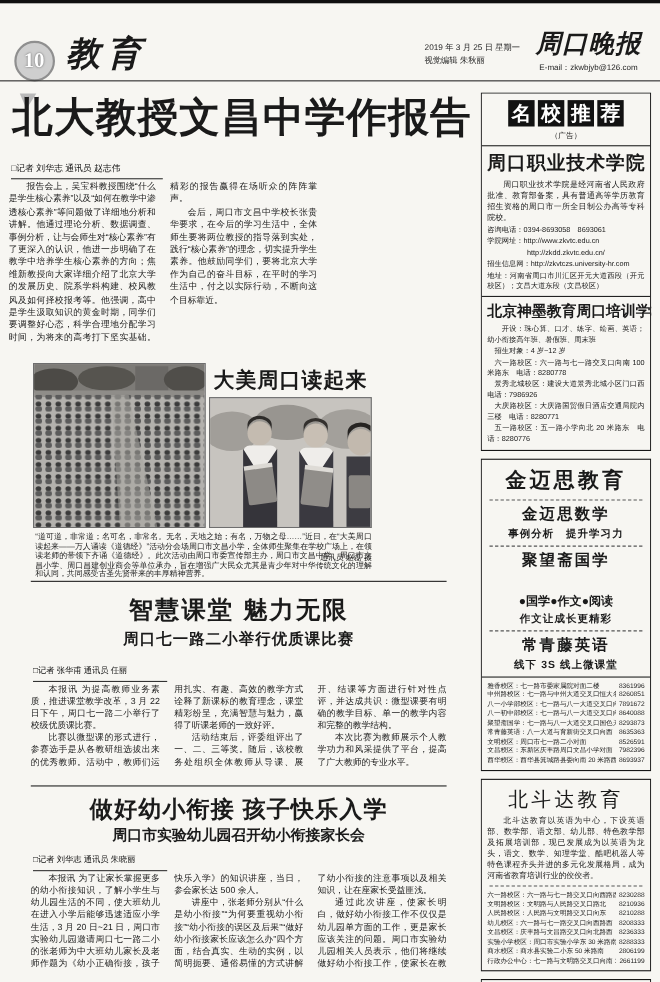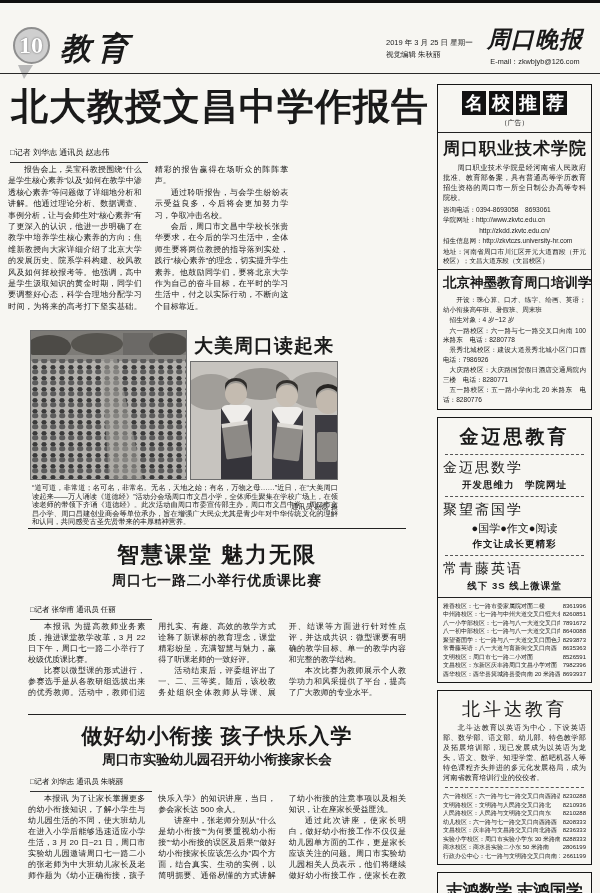--- a/index.html
+++ b/index.html
@@ -6,22 +6,22 @@
   body{
     width:600px;height:893px;position:relative;overflow:hidden;
     background:#f7f6f2;color:#1a1a1a;
     font-family:"Liberation Sans","DejaVu Sans",sans-serif;
   }
   .abs{position:absolute}
   
   #topline{left:0;top:0;width:600px;height:3px;background:#101010}
   #pin{left:12px;top:24px;width:38px;text-align:center}
   .pin-circle{width:33px;height:33px;border-radius:50%;background:#cfcfcf;border:2px solid #8f8f8f;
-    display:flex;align-items:center;justify-content:center;margin:3px auto;
-    font-size:24px;font-weight:bold;color:#fff;text-shadow:0 0 2px #555;font-family:"Liberation Serif",serif}
+    display:flex;align-items:center;justify-content:center;margin:13px auto;
+    font-size:19px;font-weight:bold;color:#fff;text-shadow:0 0 2px #555;font-family:"Liberation Serif",serif}
   .pin-tail{width:0;height:0;margin:-2px auto 0 6px;border-left:6px solid transparent;
     border-right:9px solid transparent;border-top:14px solid #b9b9b9}
   #section-title{left:60px;top:28px;font-size:31px;font-weight:900;font-style:italic;
     font-family:"Liberation Serif","DejaVu Serif",serif;letter-spacing:6px}
   #date-block{left:386px;top:37px;font-size:7.5px;line-height:12px;color:#222}
   #masthead{left:476px;top:24px;width:118px;text-align:center;font-size:23px;font-weight:900;
     font-style:italic;font-family:"Liberation Serif","DejaVu Serif",serif;letter-spacing:1px}
   #email{left:476px;top:57px;width:118px;text-align:center;font-size:7.3px;color:#222}
   #header-rule{left:0;top:73px;width:600px;height:1px;background:#2a2a2a}
   
@@ -60,23 +60,23 @@
   .tiles{display:flex;justify-content:center;gap:3px;margin-top:2px}
   .tile{width:24px;height:24px;background:#121212;color:#fff;display:flex;align-items:center;justify-content:center;
     font-size:18px;font-weight:900;font-family:"Liberation Serif",serif}
   .ad-note{text-align:center;font-size:7px;margin-top:3px}
   .sb-title-lg{font-size:17px;font-weight:900;text-align:center;letter-spacing:1px;margin:3px 0;white-space:nowrap}
   .sb-title-md{font-size:13.5px;font-weight:900;text-align:center;margin:3px 0;white-space:nowrap}
   .sb-intro{font-size:7.2px;line-height:10px;text-align:justify;text-indent:2em;margin:2px 0}
   .sb-line{font-size:6.6px;line-height:9.4px;text-align:justify;margin:1px 0}
   .jms-title{font-size:19px;font-weight:900;text-align:center;letter-spacing:3px;margin:2px 0;white-space:nowrap}
   .dashed{border:none;border-top:1.5px dashed #555;margin:4px 2px}
-  .jms-sub{font-size:14px;font-weight:400;letter-spacing:2px;white-space:nowrap}
+  .jms-sub{font-size:14px;font-weight:700;text-align:center;letter-spacing:2px;white-space:nowrap}
   .jms-tag{font-size:9.5px;font-weight:700;text-align:center;letter-spacing:1px;margin-top:2px;white-space:nowrap}
-  .jms-bullets{font-size:11px;font-weight:400;text-align:center;margin-top:2px;white-space:nowrap}
+  .jms-bullets{font-size:11px;font-weight:700;text-align:center;margin-top:20px;white-space:nowrap}
   .loc-row{display:flex;justify-content:space-between;align-items:baseline;font-size:6px;line-height:8.5px;white-space:nowrap}
   .loc-text{overflow:hidden;margin-right:3px}
   .loc-phone{flex-shrink:0}
   .bdd-title{font-size:18px;font-weight:400;text-align:center;letter-spacing:3px;margin:2px 0;white-space:nowrap}
   .zh-title{font-size:16.5px;font-weight:900;text-align:center;margin:3px 0;white-space:nowrap}
 </style>
 </head>
 <body>
 
 <div id="topline" class="abs"></div>
@@ -94,21 +94,20 @@
 </div>
 
 <div id="masthead" class="abs">周口晚报</div>
 <div id="email" class="abs">E-mail：zkwbjyb@126.com</div>
 <div id="header-rule" class="abs h-div"></div>
 
 <h1 id="a1-headline" class="abs" style="margin:0">北大教授文昌中学作报告</h1>
 <div id="a1-byline" class="abs byline">□记者 刘华志 通讯员 赵志伟</div>
 <div id="a1-body" class="abs body-cols">
   <p>报告会上，吴宝科教授围绕“什么是学生核心素养”以及“如何在教学中渗透核心素养”等问题做了详细地分析和讲解。他通过理论分析、数据调查、事例分析，让与会师生对“核心素养”有了更深入的认识，他进一步明确了在教学中培养学生核心素养的方向；焦维新教授向大家详细介绍了北京大学的发展历史、院系学科构建、校风教风及如何择校报考等。他强调，高中是学生汲取知识的黄金时期，同学们要调整好心态，科学合理地分配学习时间，为将来的高考打下坚实基础。精彩的报告赢得在场听众的阵阵掌声。</p>
-  <p>通过聆听报告，与会学生纷纷表示受益良多，今后将会更加努力学习，争取冲击名校。</p>
   <p>会后，周口市文昌中学校长张贵华要求，在今后的学习生活中，全体师生要将两位教授的指导落到实处，践行“核心素养”的理念，切实提升学生素养。他鼓励同学们，要将北京大学作为自己的奋斗目标，在平时的学习生活中，付之以实际行动，不断向这个目标靠近。</p>
 </div>
 
 <div id="photo-left" class="abs photo">
   <svg width="155" height="148" viewBox="0 0 155 148">
     <defs>
       <pattern id="crowd" width="9" height="11" patternUnits="userSpaceOnUse">
         <ellipse cx="4" cy="3.2" rx="2.6" ry="2.2" fill="#3a3a3a"></ellipse>
         <rect x="1.2" y="5.2" width="6" height="5" rx="2" fill="#5b5b5b"></rect>
       </pattern>
@@ -206,21 +205,21 @@
     <div class="sb-line" style="text-indent:1em">六一路校区：六一路与七一路交叉口向南 100 米路东　电话：8280778</div>
     <div class="sb-line" style="text-indent:1em">景秀北城校区：建设大道景秀北城小区门口西　电话：7986926</div>
     <div class="sb-line" style="text-indent:1em">大庆路校区：大庆路国贸假日酒店交通局院内三楼　电话：8280771</div>
     <div class="sb-line" style="text-indent:1em">五一路校区：五一路小学向北 20 米路东　电话：8280776</div>
   </div>
 
   <div class="sbox">
     <div class="jms-title">金迈思教育</div>
     <hr class="dashed">
     <div class="jms-sub">金迈思数学</div>
-    <div class="jms-tag">开发思维力　学院网址</div>
+    <div class="jms-tag">事例分析　提升学习力</div>
     <hr class="dashed">
     <div class="jms-sub">聚望斋国学</div>
     <div class="jms-bullets">●国学●作文●阅读</div>
     <div class="jms-tag">作文让成长更精彩</div>
     <hr class="dashed">
     <div class="jms-sub">常青藤英语</div>
     <div class="jms-tag">线下 3S 线上微课堂</div>
     <hr class="sb-hr">
     <div class="loc-row">
         <span class="loc-text">雅香校区：七一路市委家属院对面二楼</span>

